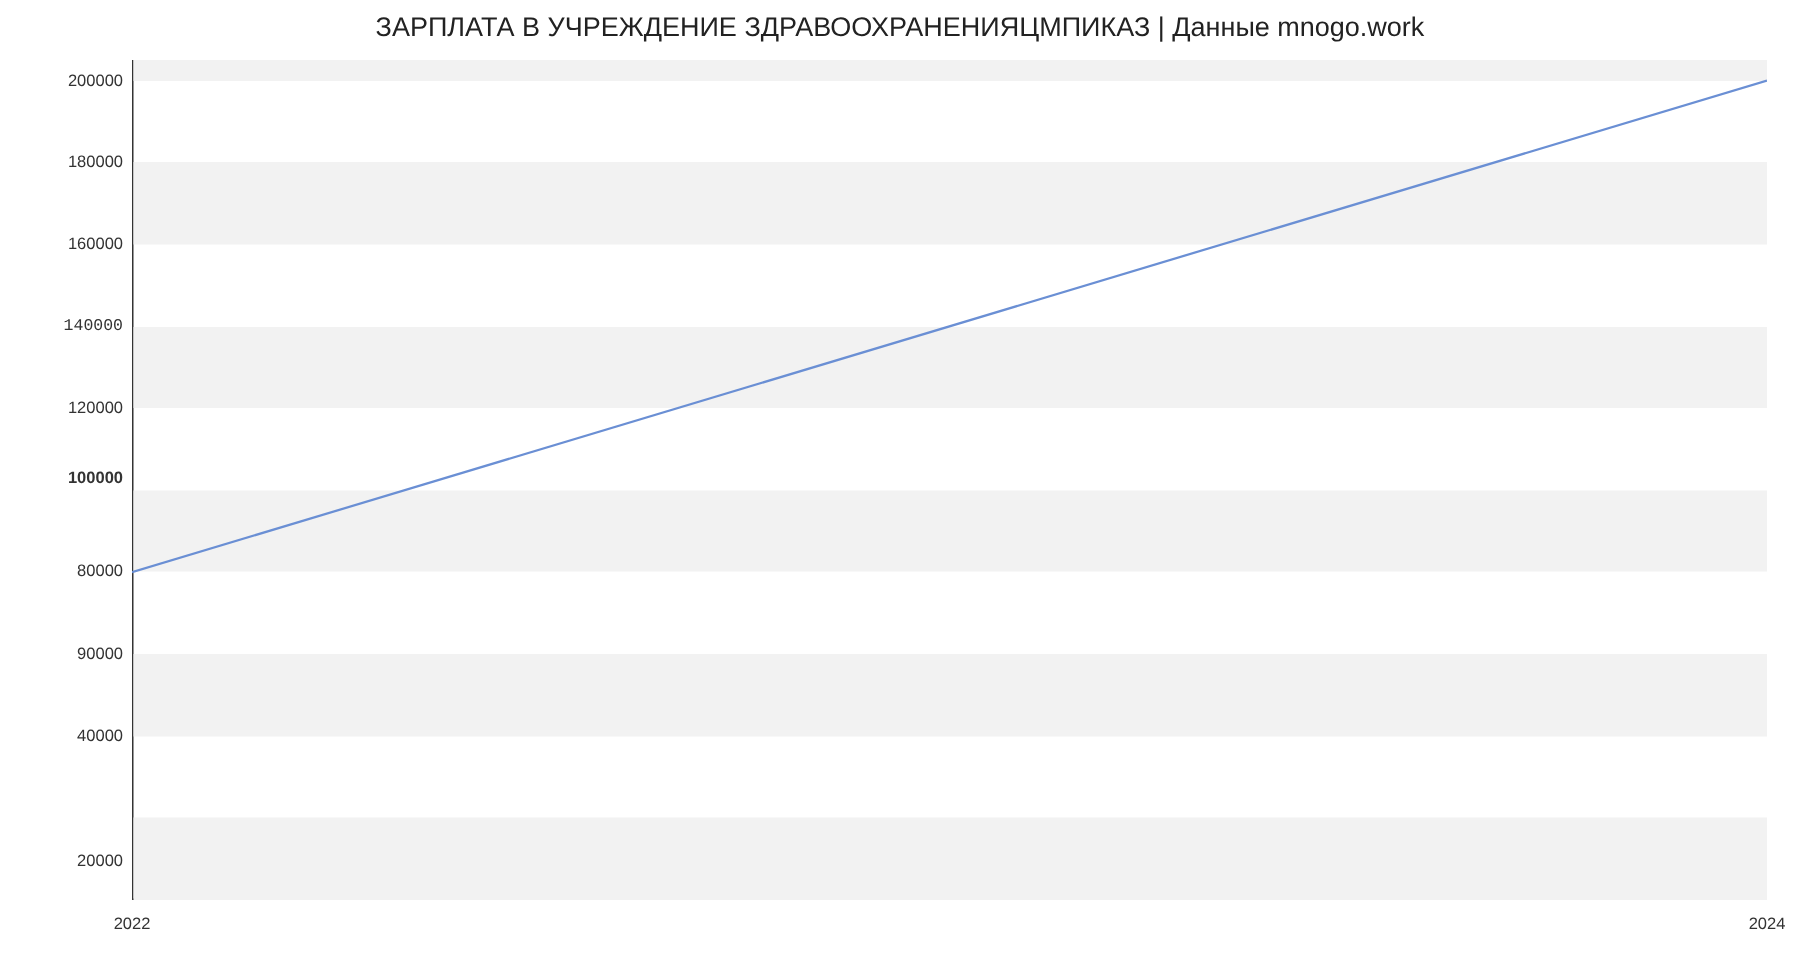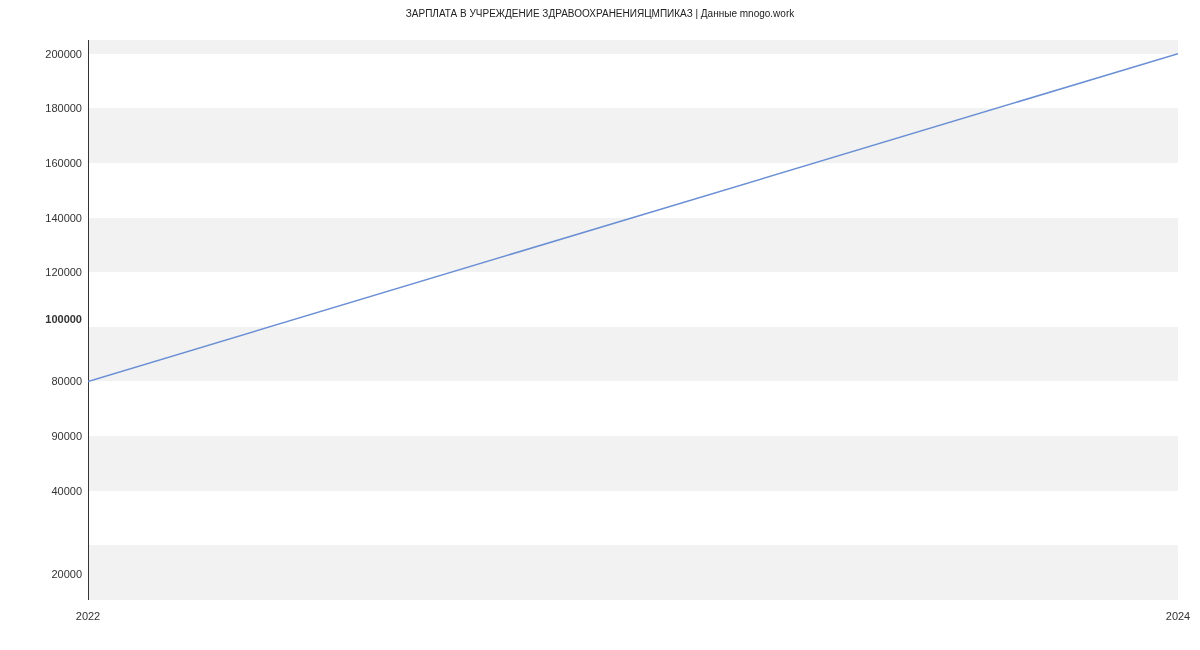--- a/index.html
+++ b/index.html
@@ -16,21 +16,21 @@
       top: 0;
       width: 1200px;
       height: 650px;
     }
     .chart-title {
       position: absolute;
       top: 8px;
       left: 0;
       width: 100%;
       text-align: center;
-      font-size: 10px;
+      font-size: 18px;
       color: #222;
       font-weight: normal;
     }
     .plot-area {
       position: absolute;
       left: 88px;
       top: 40px;
       width: 1090px;
       height: 560px;
       border-left: 1px solid #333;
@@ -86,19 +86,19 @@
 
   <svg class="data-line" viewBox="0 0 1090 560" preserveAspectRatio="none">
     <polyline id="series-line" fill="none" stroke-width="1.5" points="0,341.4634146341464 1090,13.658536585365823" stroke="#6a8fd4"></polyline>
   </svg>
 <div class="y-tick-label" style="top: 545.366px; margin-top: 29px;">20000</div>
     <div class="y-tick-label" style="top: 490.732px;">40000</div>
     <div class="y-tick-label" style="top: 436.098px;">90000</div>
     <div class="y-tick-label" style="top: 381.463px;">80000</div>
     <div class="y-tick-label" style="top: 319px; font-weight: bold;">100000</div>
     <div class="y-tick-label" style="top: 272.195px;">120000</div>
-    <div class="y-tick-label" style="top: 217.561px;">140000</div>
+    <div class="y-tick-label" style="top: 217.561px; font-family: Liberation Mono, monospace;">140000</div>
     <div class="y-tick-label" style="top: 162.927px;">160000</div>
     <div class="y-tick-label" style="top: 108.293px;">180000</div>
     <div class="y-tick-label" style="top: 53.6585px;">200000</div>
     <div class="x-tick-label" style="left: 88px;">2022</div>
     <div class="x-tick-label" style="left: 1178px;">2024</div>
   </div>
 
 </body></html>

